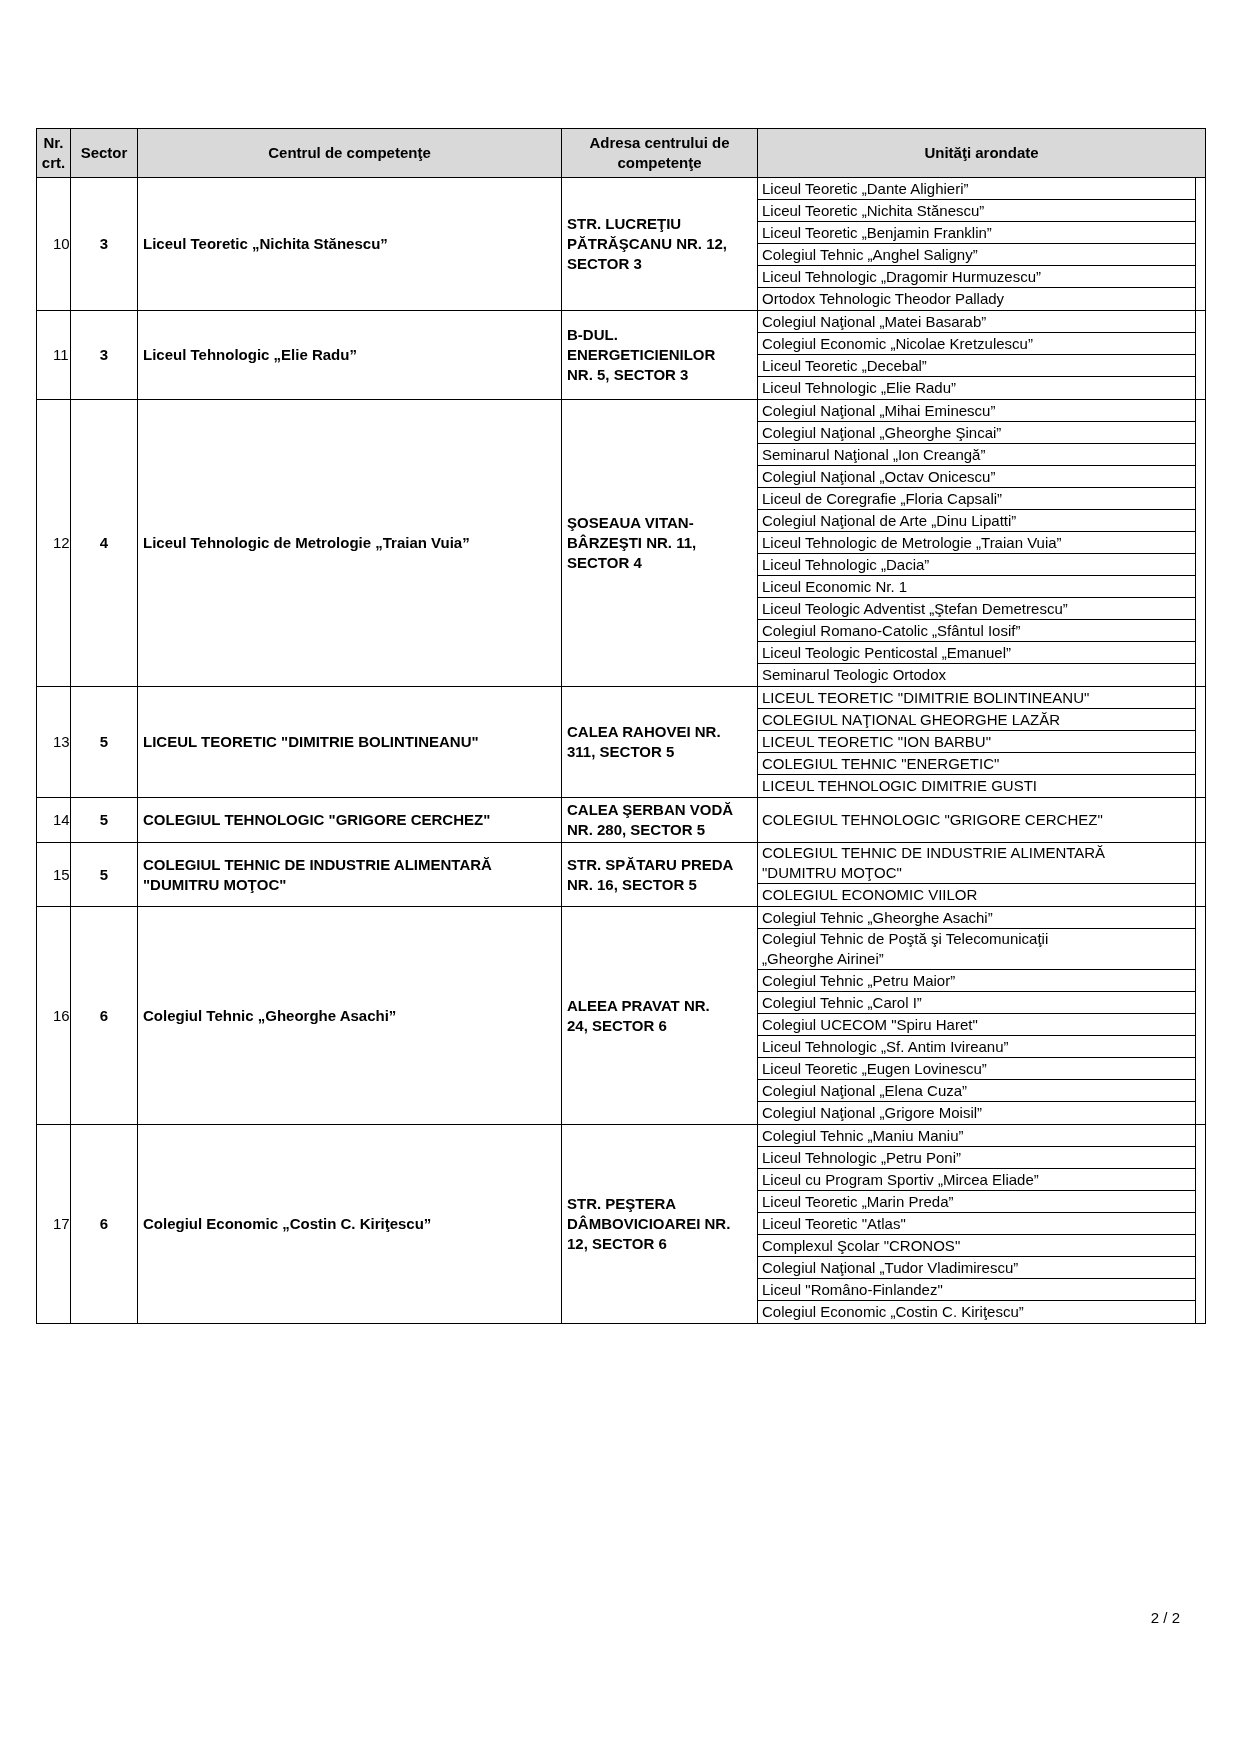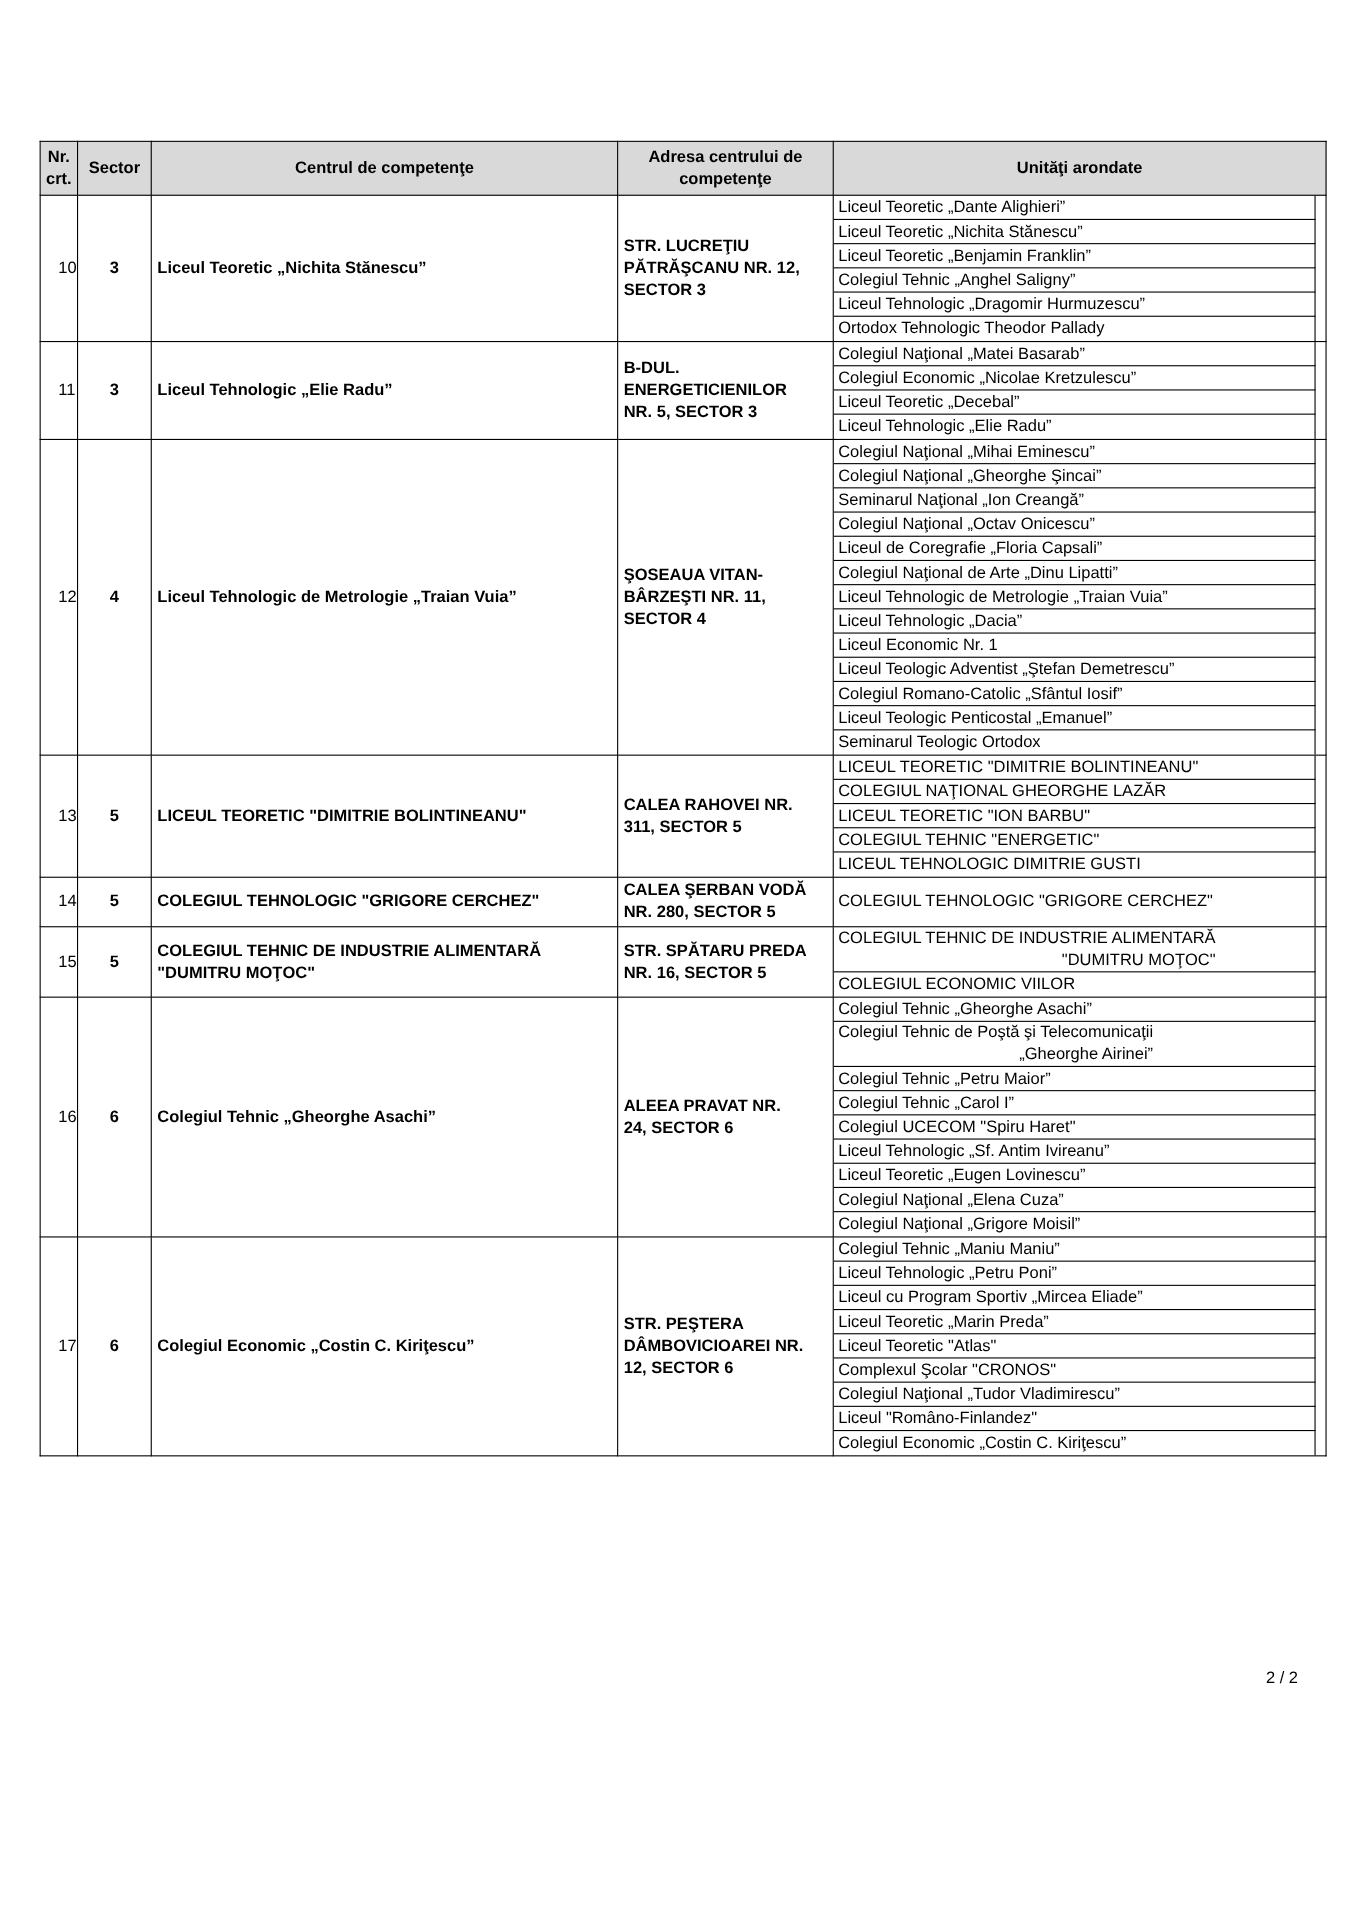--- a/index.html
+++ b/index.html
@@ -52,27 +52,26 @@
   }
   .unit-box {
     flex: 1 0 auto;
     min-height: 22px;
     border-right: 1px solid #000000;
     border-bottom: 1px solid #000000;
     margin-right: 9px;
     padding: 0 4px;
     display: flex;
     align-items: center;
-    text-align: right;
   }
   .units-stack .unit-box:last-child { border-bottom: none; }
   .unit-box span { white-space: pre-line; line-height: 20px; }
   .page-number {
     position: absolute;
-    top: 1517px;
+    top: 1609px;
     right: 61px;
     font-size: 15px;
     text-align: center;
   }
 </style>
 </head>
 <body>
 
 <div class="page">
 

